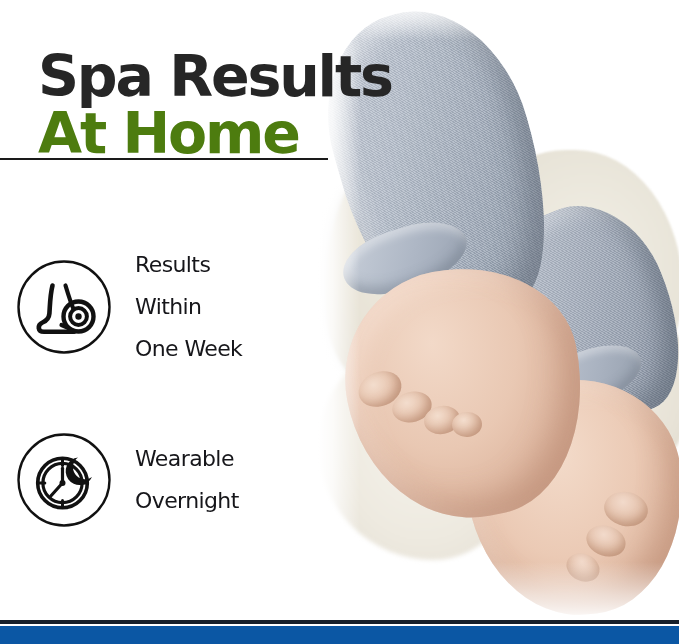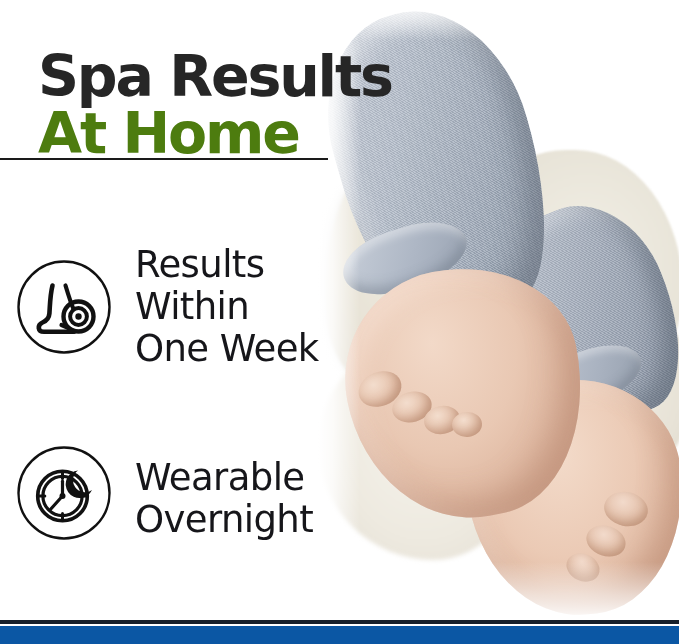--- a/index.html
+++ b/index.html
@@ -228,36 +228,36 @@
     top: 246px;
     width: 330px;
     z-index: 5;
   }
   .feature {
     position: relative;
     display: flex;
     align-items: center;
     height: 122px;
   }
-  .feature + .feature { margin-top: 51px; align-items: flex-end; }
+  .feature + .feature { margin-top: 51px; }
 
   .feature-icon {
     flex: 0 0 auto;
     width: 96px;
     height: 96px;
     margin-left: 16px;
     position: relative;
   }
   .feature-icon svg { display: block; }
 
   .feature-label {
     margin-left: 23px;
     font-family: "DejaVu Sans", sans-serif;
     font-weight: 400;
-    font-size: 37px;
+    font-size: 22px;
     line-height: 42px;
     color: #16161a;
     letter-spacing: -0.6px;
     white-space: pre-line;
   }
 
   
   .rule-dark {
     position: absolute;
     left: 0;

